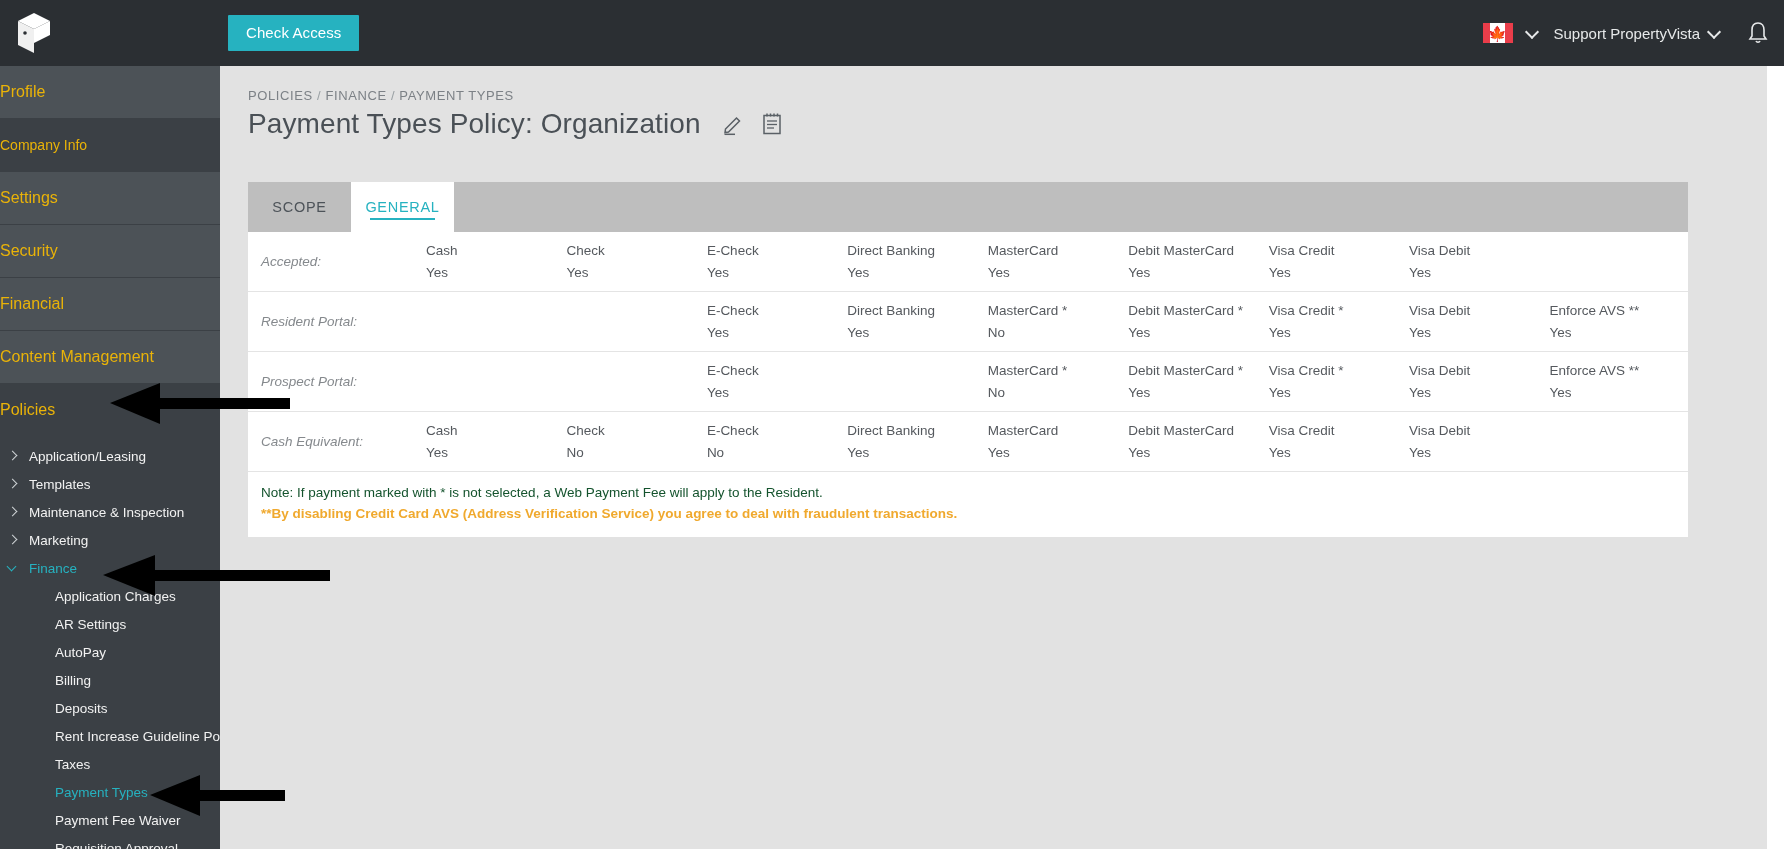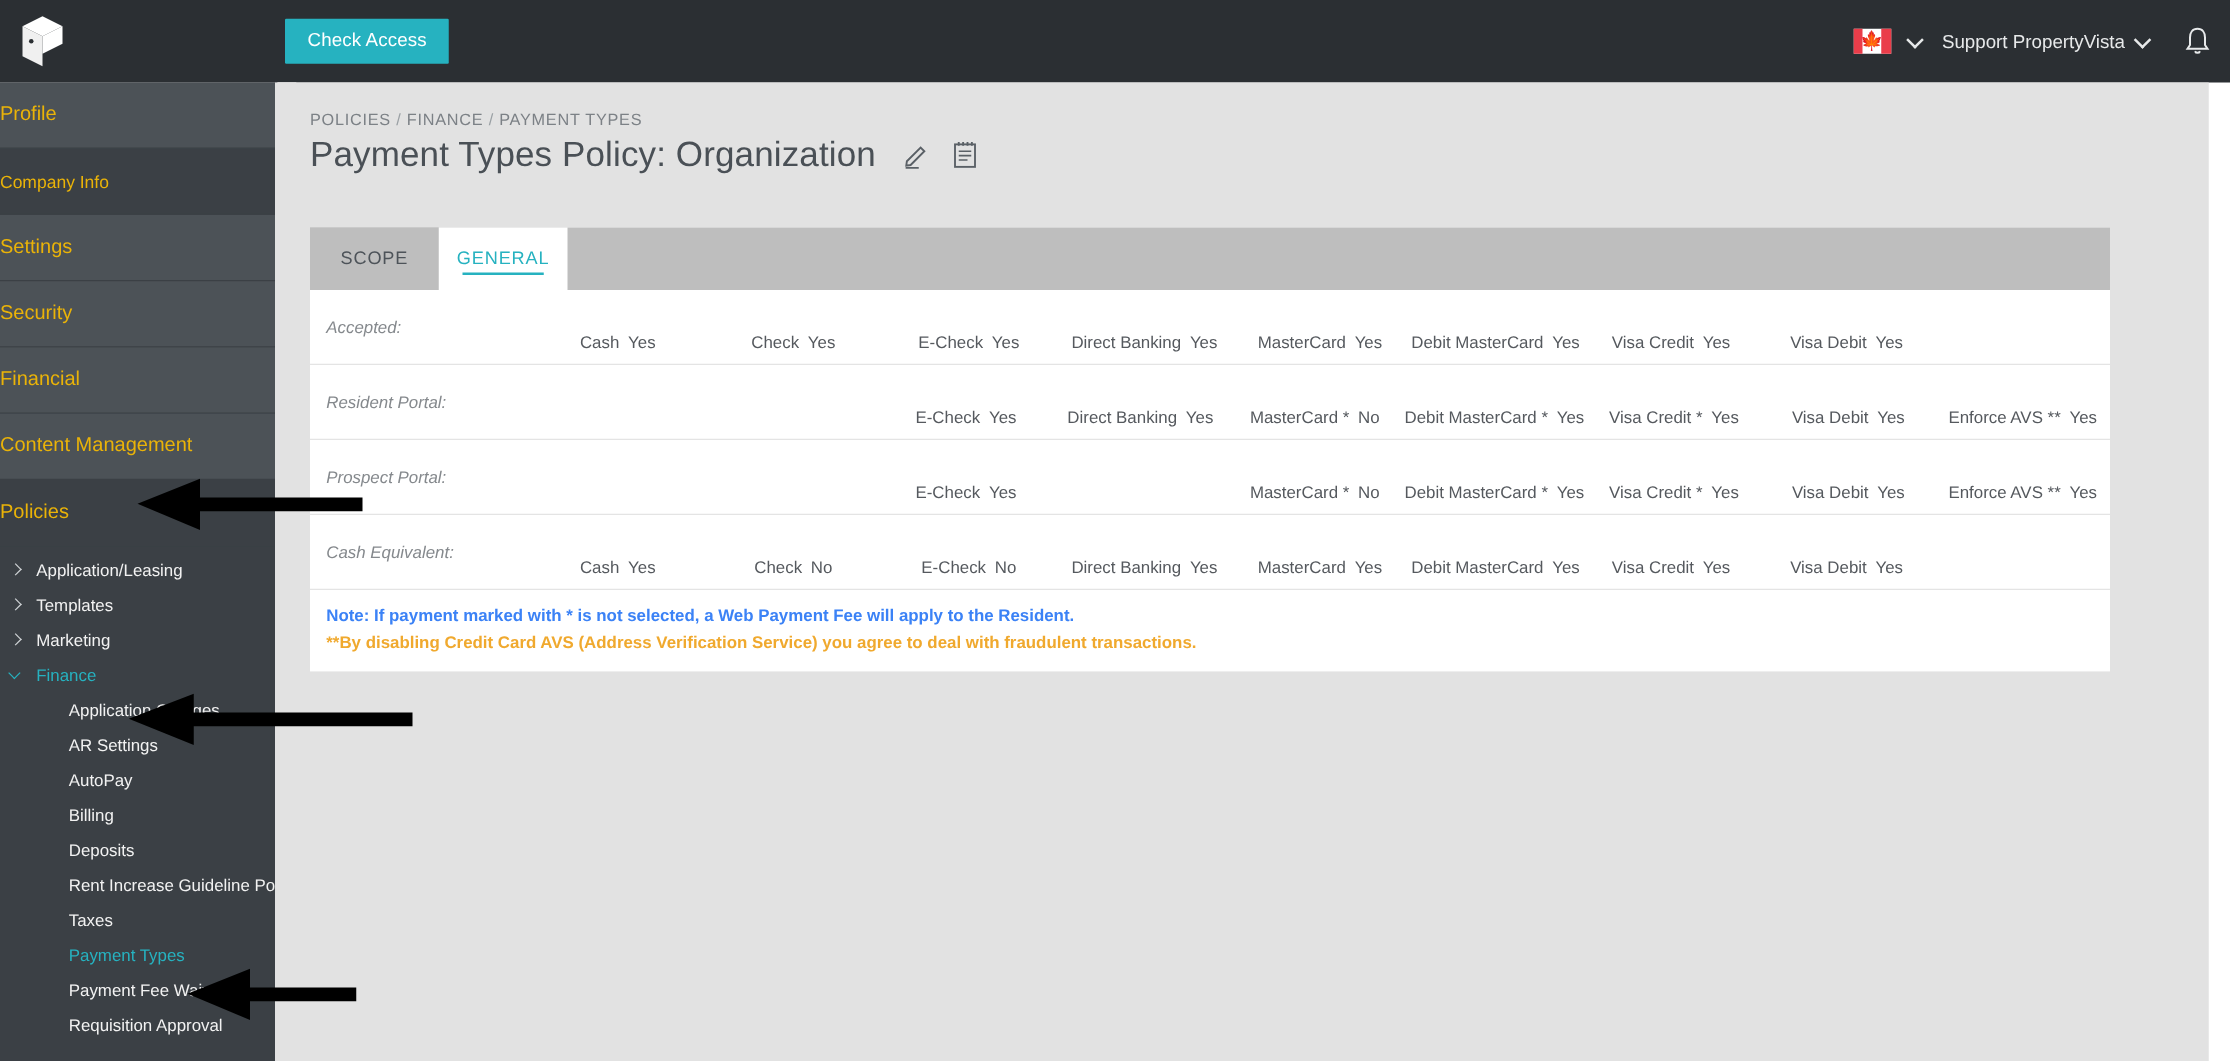--- a/index.html
+++ b/index.html
@@ -169,33 +169,33 @@
     border-bottom: 1px solid #e4e4e4; min-height: 60px;
   }
   .trow:last-child { border-bottom: 1px solid #e4e4e4; }
   .rowlabel {
     width: 176px; flex: 0 0 176px;
     display: flex; align-items: center; padding-left: 13px;
     font-style: italic; font-size: 13.5px; color: #85898d;
   }
   .cells { display: flex; flex: 1; }
   .cell {
-    flex: 1 1 0; display: flex; flex-direction: row;
-    align-items: flex-end; justify-content: center; gap: 7px;
+    flex: 1 1 0; display: flex; flex-direction: column;
+    align-items: flex-start; justify-content: center; gap: 7px;
     padding: 10px 2px;
   }
   .cell .chead {
     font-size: 13.5px; color: #55595e; white-space: nowrap;
   }
   .cell .cval { font-size: 13.5px; color: #55595e; }
   .cell.empty { }
 
   .notes { padding: 13px 0 16px 13px; background: #ffffff; }
   .note-1 {
-    font-size: 13.5px; font-weight: bold; color: #3b82f6; margin-bottom: 6px;
+    font-size: 13.5px; font-weight: normal; color: #14532d; margin-bottom: 6px;
   }
   .note-2 { font-size: 13.5px; font-weight: bold; color: #f0a92e; }
 
   
   .annot { position: absolute; pointer-events: none; }
 </style>
 </head>
 <body>
 
 <div class="topbar">
@@ -235,20 +235,24 @@
   </div>
 
   <div class="side-sub">
     <div class="subitem">
       <span class="arrow"></span>
       <span>Application/Leasing</span>
     </div>
     <div class="subitem">
       <span class="arrow"></span>
       <span>Templates</span>
+    </div>
+    <div class="subitem">
+      <span class="arrow"></span>
+      <span>Maintenance &amp; Inspection</span>
     </div>
     <div class="subitem">
       <span class="arrow"></span>
       <span>Marketing</span>
     </div>
     <div class="subitem open active">
       <span class="arrow"></span>
       <span>Finance</span>
     </div>
 

